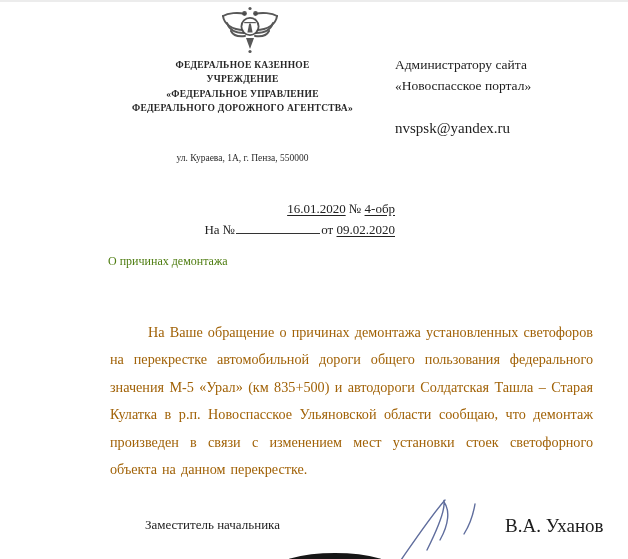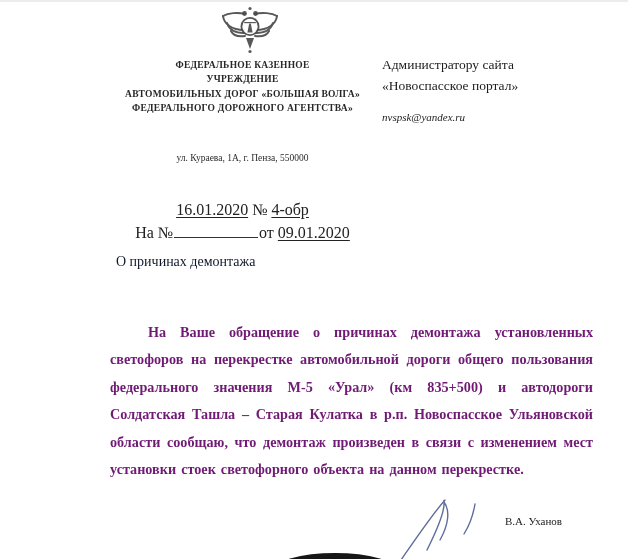--- a/index.html
+++ b/index.html
@@ -23,49 +23,49 @@
     line-height:14.3px;letter-spacing:.25px;color:#272727;
   }
   
   .contact{
     position:absolute;left:90px;top:149px;width:305px;
     text-align:center;font-size:9.5px;line-height:15.3px;color:#2b2b2b;
   }
   
   .ref{
     position:absolute;left:90px;top:199px;width:305px;
-    text-align:center;font-size:16px;color:#222;
+    text-align:right;font-size:13px;color:#222;
   }
   .ref-line2{margin-top:5px;}
   .u{text-decoration:underline;text-underline-offset:2px;}
   .blank{
     display:inline-block;width:84px;height:11px;
     border-bottom:1px solid #333;margin:0 1px;vertical-align:baseline;
   }
   
   .recipient{
-    position:absolute;left:382px;top:52px;width:225px;
+    position:absolute;left:395px;top:52px;width:225px;
     font-size:13.5px;line-height:21px;color:#1c1c1c;
   }
-  .rec-email{margin-top:14px;font-size:11px;line-height:14px;color:#222;font-style:italic;}
+  .rec-email{margin-top:25px;font-size:15px;line-height:14px;color:#222;}
   
   .subject{
-    position:absolute;left:116px;top:251px;width:240px;
-    font-size:14px;line-height:17px;color:#0f172a;
+    position:absolute;left:108px;top:251px;width:240px;
+    font-size:12px;line-height:17px;color:#4d7c0f;
   }
   
   .body-par{
     position:absolute;left:110px;top:317px;width:483px;margin:0;
-    font-size:14.2px;font-weight:700;line-height:27.4px;
-    text-align:justify;text-indent:38px;color:#701a75;
+    font-size:14.2px;font-weight:400;line-height:27.4px;
+    text-align:justify;text-indent:38px;color:#a16207;
     word-spacing:1.5px;
   }
   
   .signoff-title{position:absolute;left:145px;top:515px;font-size:13px;color:#1d1d1d;}
-  .signoff-name{position:absolute;left:505px;top:513px;font-size:11px;color:#1d1d1d;}
+  .signoff-name{position:absolute;left:505px;top:513px;font-size:19px;color:#1d1d1d;}
   .sig{position:absolute;left:393px;top:492px;width:102px;height:67px;}
   
   .stamp-arc{
     position:absolute;left:273px;top:551px;width:124px;height:20px;
     background:#161616;border-radius:50% 50% 0 0 / 90% 90% 0 0;
   }
 </style>
 </head>
 <body>
 
@@ -97,52 +97,53 @@
       <g fill="#4a4a4a" opacity="0.92">
         <path d="M26.2,18 L37.8,18 L37.8,19.2 L26.2,19.2 Z"></path>
         <polygon points="29.4,28.4 31.2,19.6 32.8,19.6 34.6,28.4"></polygon>
       </g>
     </svg>
   </div>
 
   <div class="org">
     <div>ФЕДЕРАЛЬНОЕ КАЗЕННОЕ</div>
     <div>УЧРЕЖДЕНИЕ</div>
-    <div>АВТОМОБИЛЬНЫХ ДОРОГ «БОЛЬШАЯ ВОЛГА»</div>
+    <div>«ФЕДЕРАЛЬНОЕ УПРАВЛЕНИЕ</div>
     <div>ФЕДЕРАЛЬНОГО ДОРОЖНОГО АГЕНТСТВА»</div>
   </div>
 
   <div class="contact">
     <div>ул. Кураева, 1А, г. Пенза, 550000</div>
   </div>
 
   <div class="ref">
     <div class="ref-line1">
       <span class="u">16.01.2020</span>
       <span>№</span>
       <span class="u">4-обр</span>
     </div>
     <div class="ref-line2">
       <span>На №</span><span class="blank"></span><span>от</span>
-      <span class="u">09.01.2020</span>
+      <span class="u">09.02.2020</span>
     </div>
   </div>
 
   <div class="recipient">
     <div>Администратору сайта</div>
     <div>«Новоспасское портал»</div>
     <div class="rec-email">nvspsk@yandex.ru</div>
   </div>
 
   <div class="subject">
     <div>О причинах демонтажа</div>
   </div>
 
   <p class="body-par">На Ваше обращение о причинах демонтажа установленных светофоров на перекрестке автомобильной дороги общего пользования федерального значения М-5 «Урал» (км 835+500) и автодороги Солдатская Ташла – Старая Кулатка в р.п. Новоспасское Ульяновской области сообщаю, что демонтаж произведен в связи с изменением мест установки стоек светофорного объекта на данном перекрестке.</p>
 
+  <div class="signoff-title">Заместитель начальника</div>
   <div class="signoff-name">В.А. Уханов</div>
 
   <svg class="sig" viewBox="0 0 102 67" xmlns="http://www.w3.org/2000/svg">
     <g stroke="#44548c" stroke-width="1.4" fill="none" stroke-linecap="round" opacity="0.85">
       <path d="M8,66 C22,46 38,22 52,6"></path>
       <path d="M34,56 C44,36 52,18 51,8 C57,16 56,30 47,46"></path>
       <path d="M82,10 C80,22 76,32 71,40"></path>
     </g>
   </svg>
 

